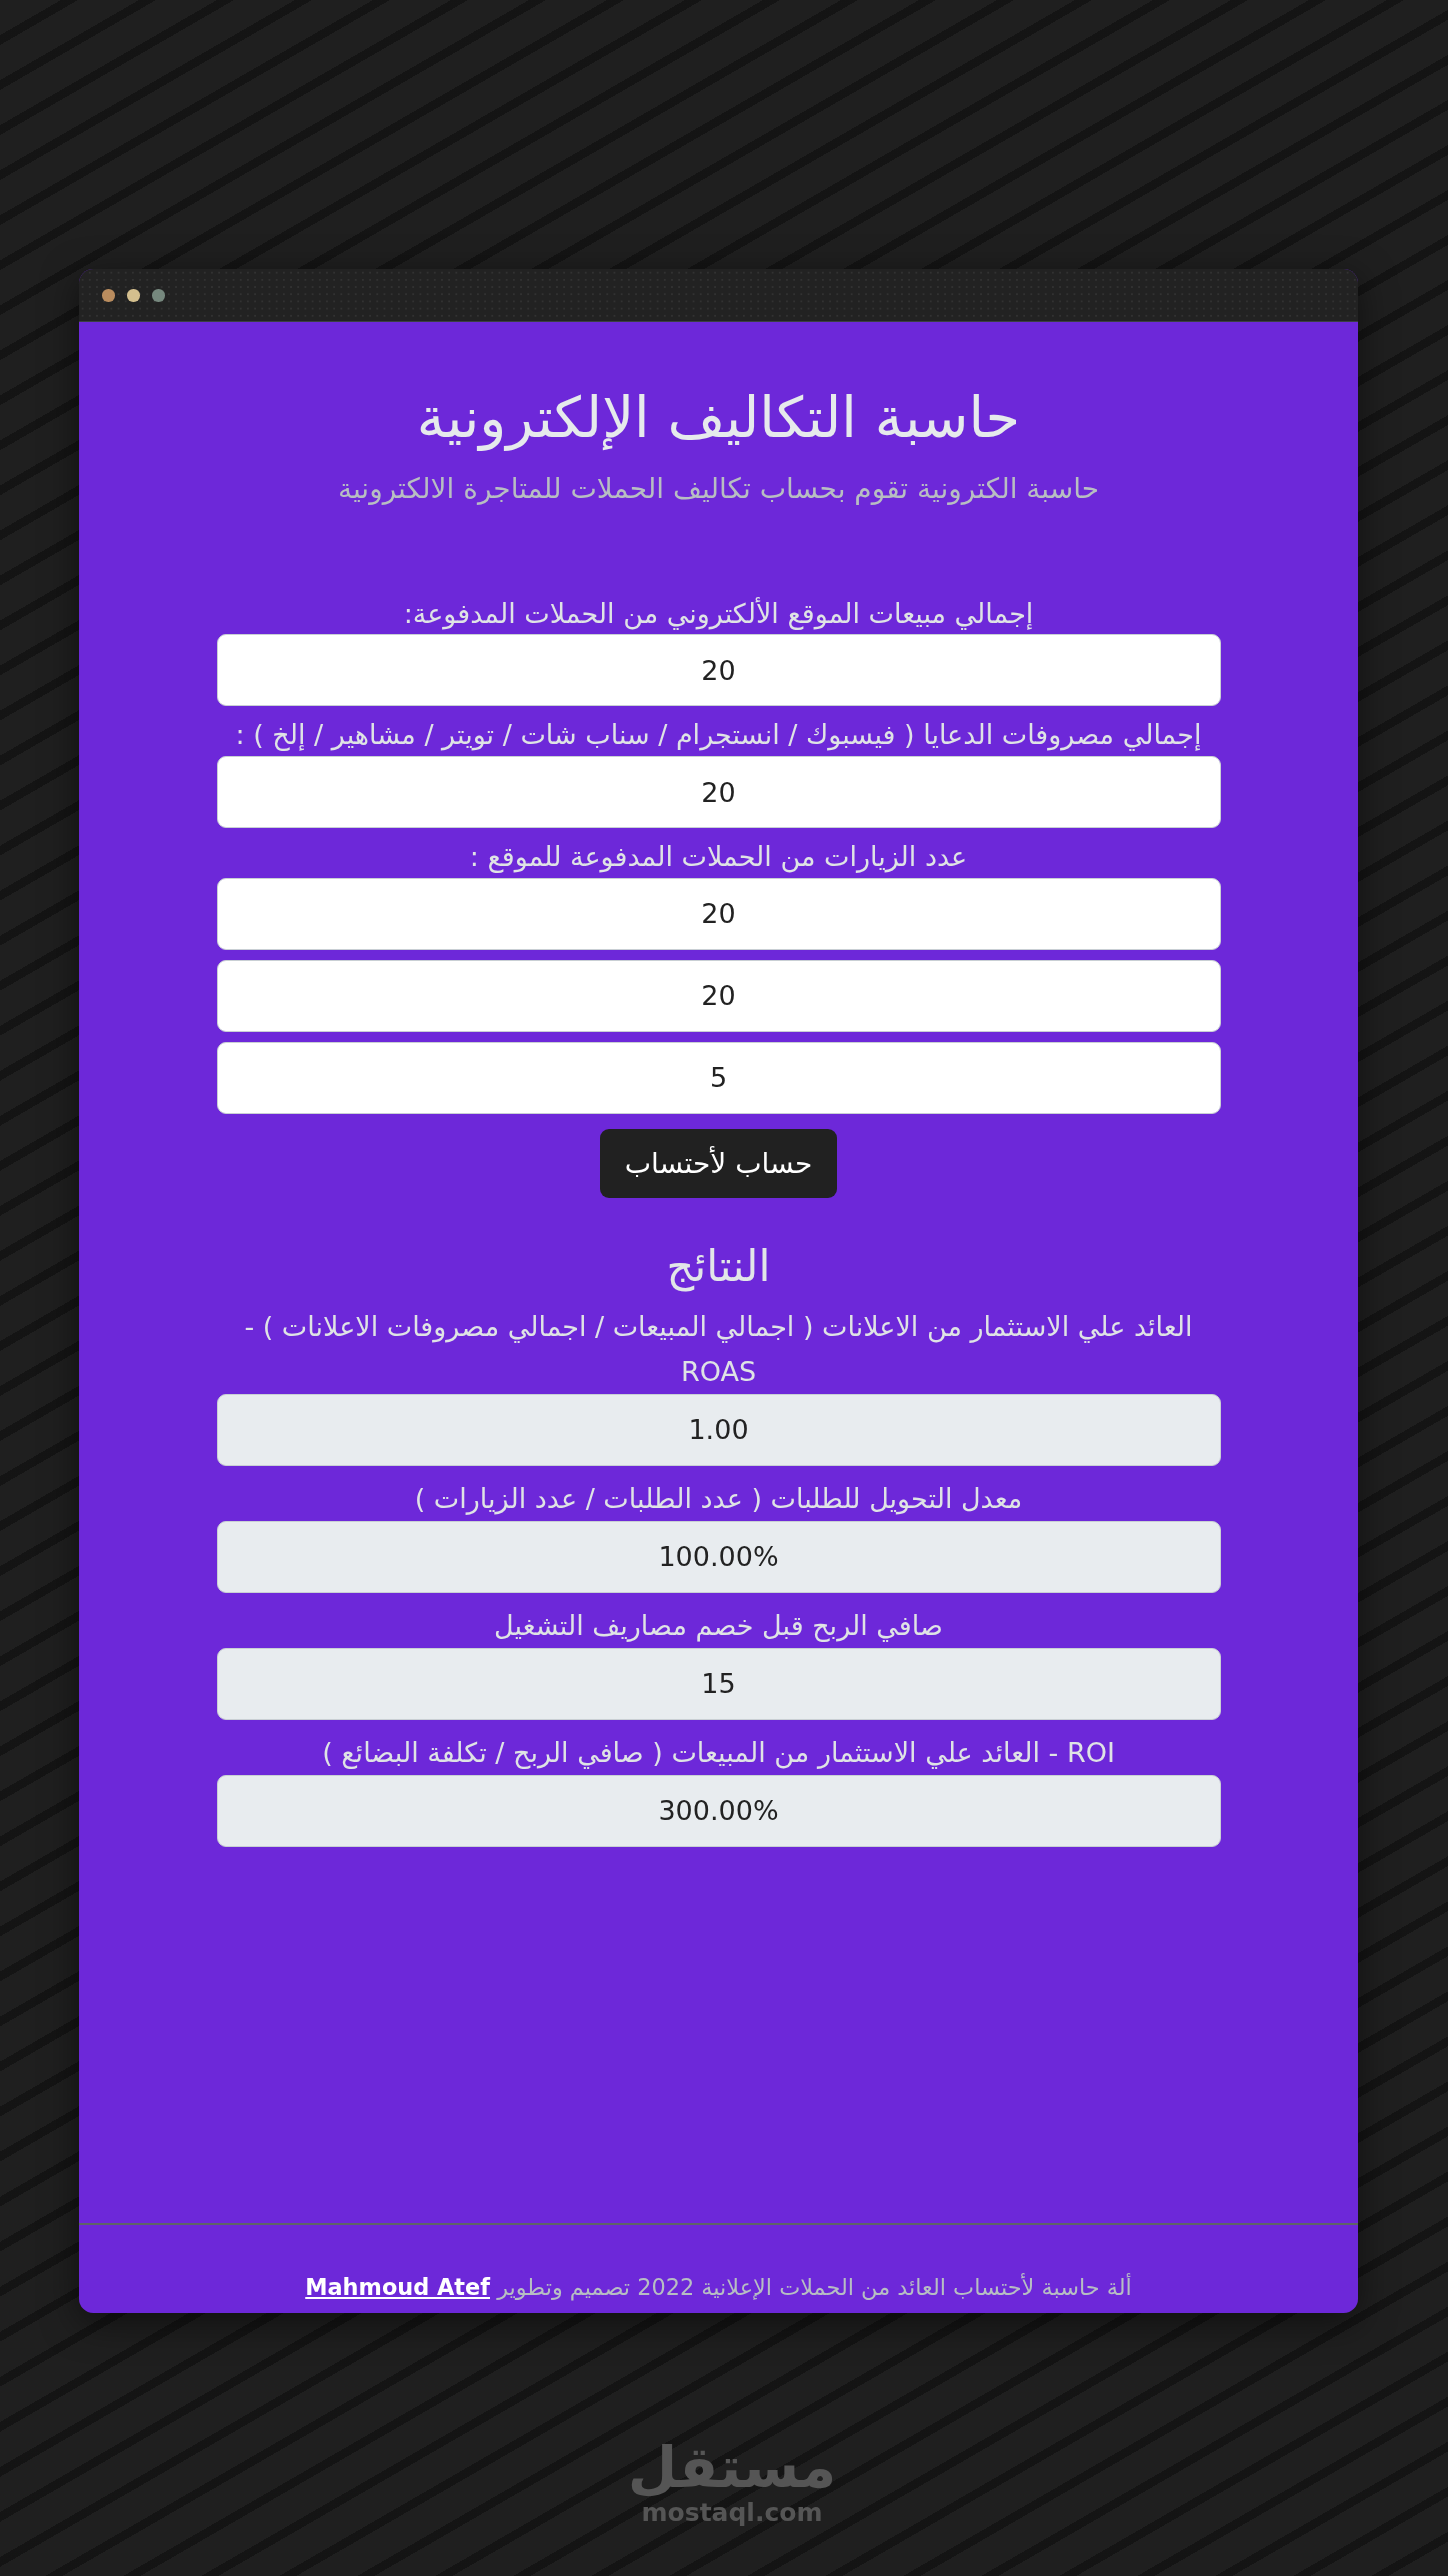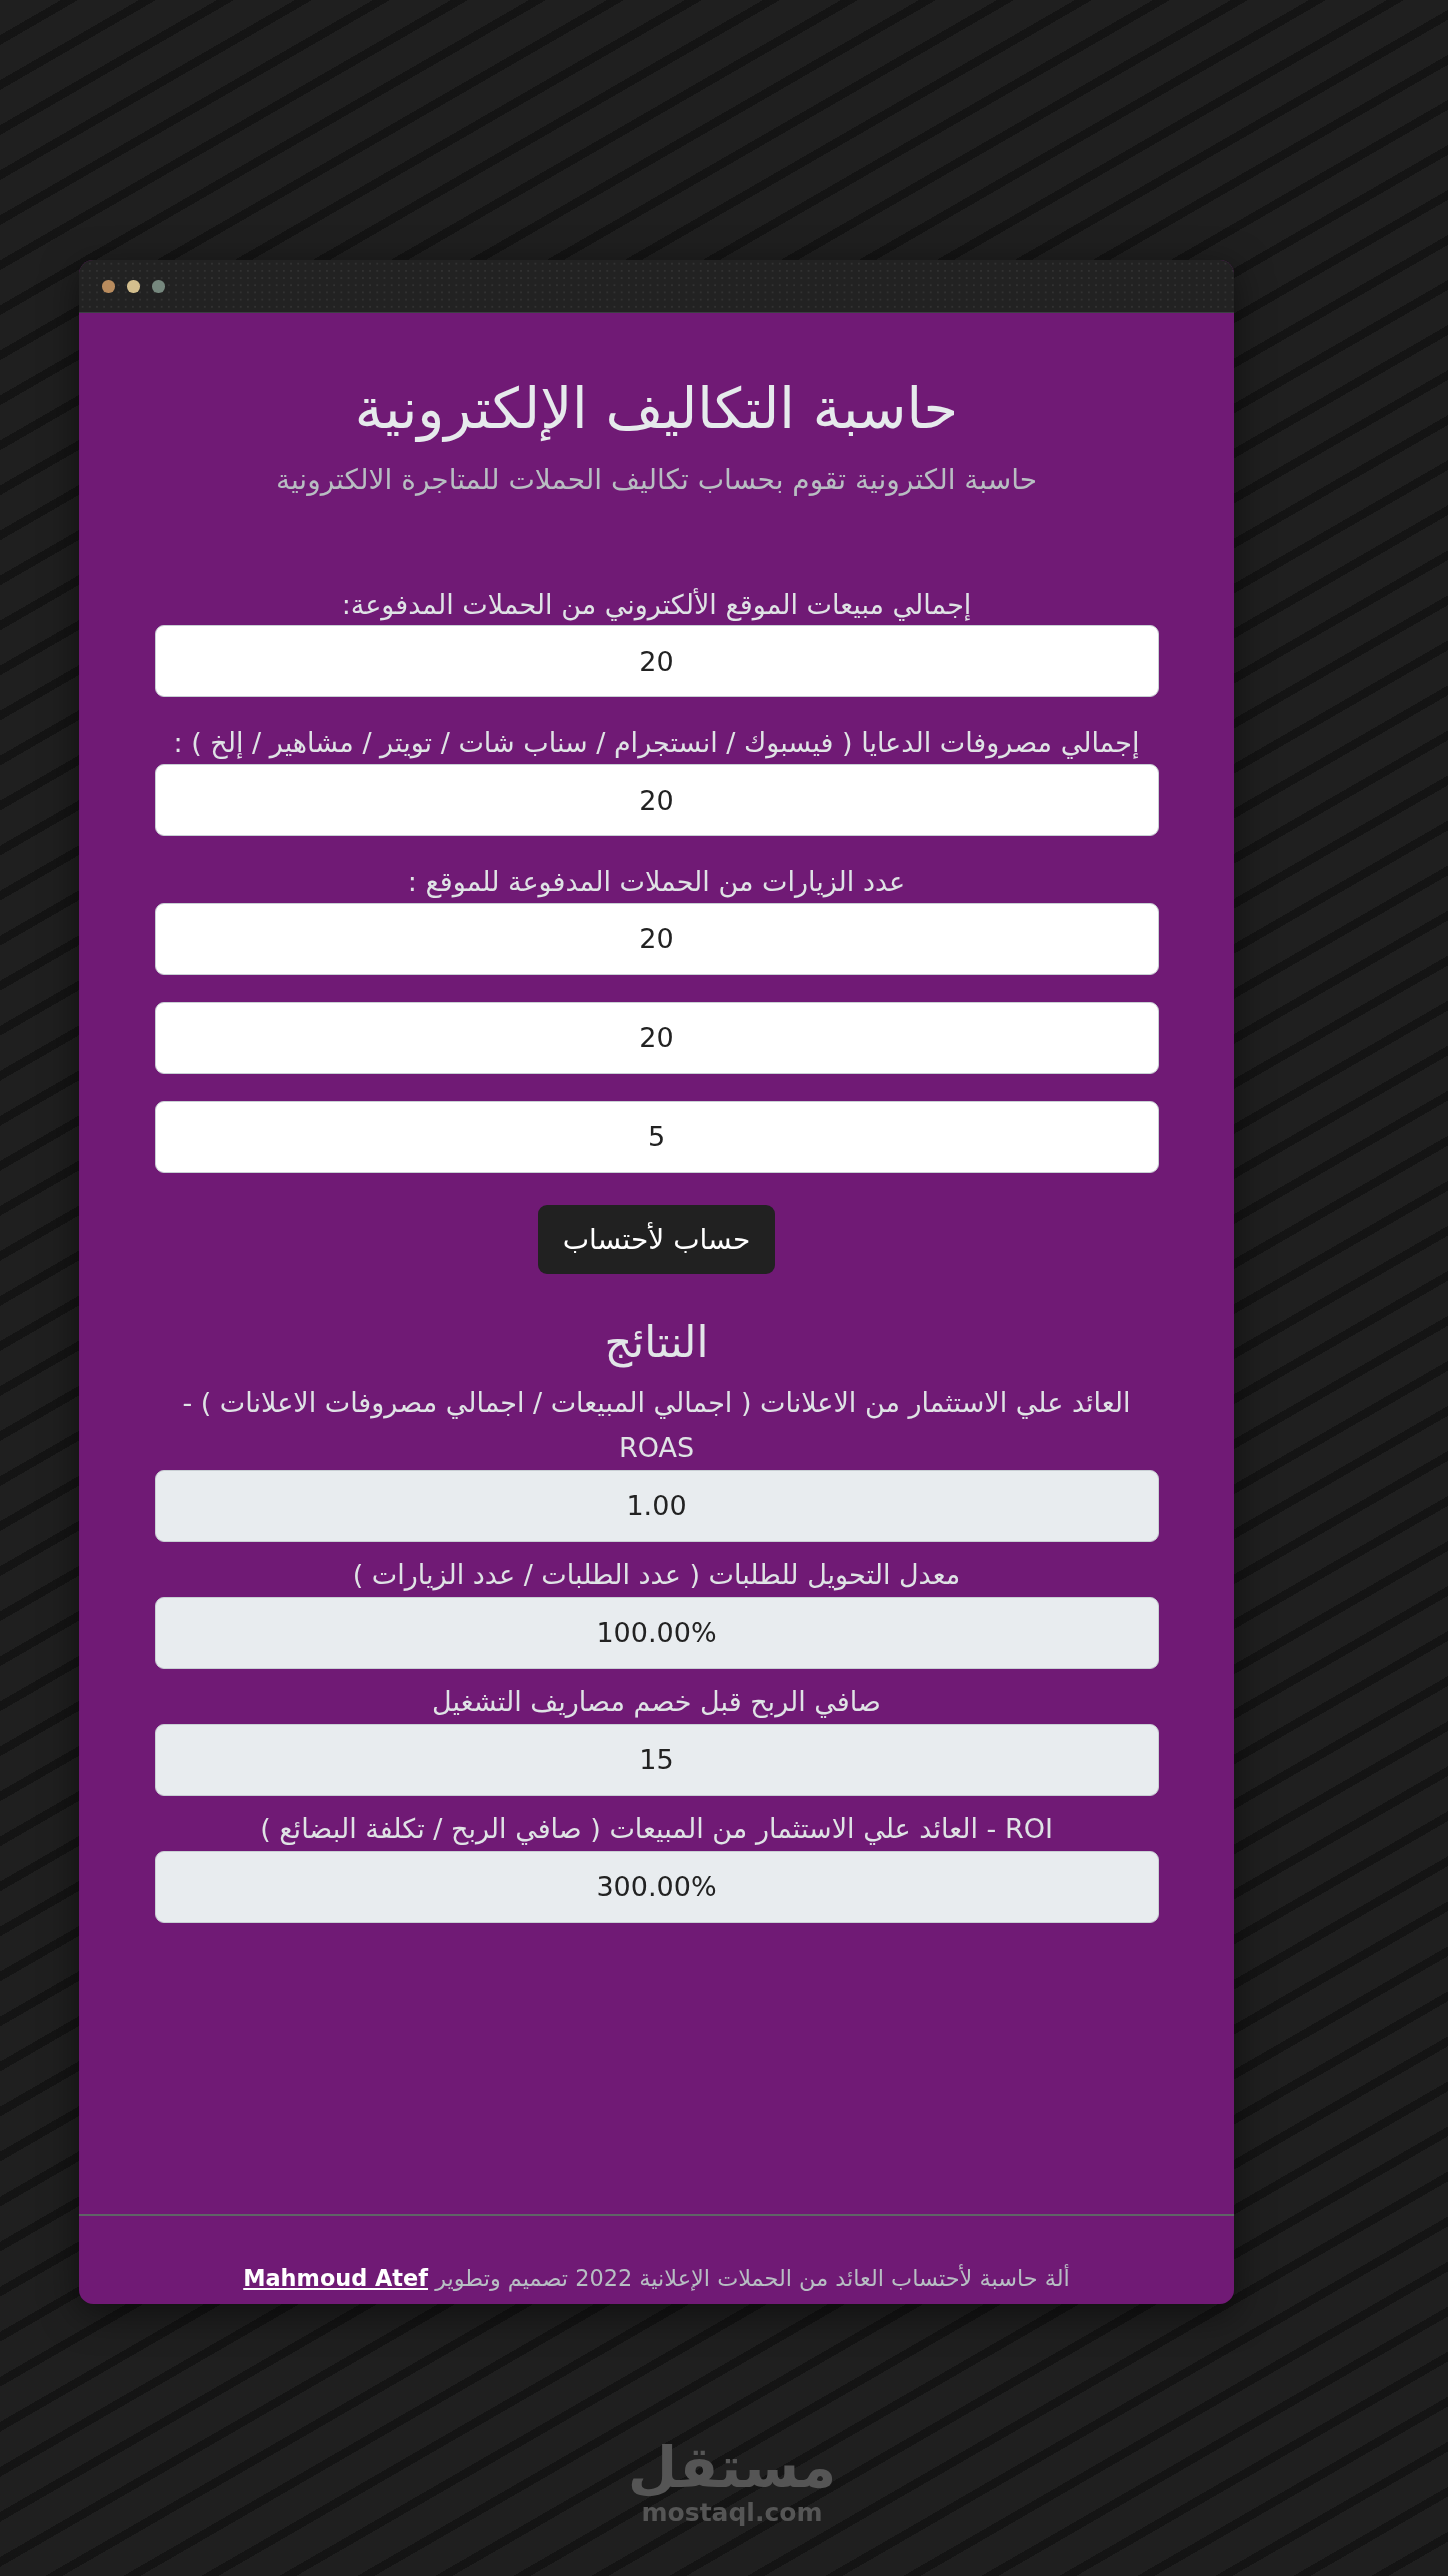--- a/index.html
+++ b/index.html
@@ -9,27 +9,27 @@
       background-color: #1f1f1f;
       background-image:
         repeating-linear-gradient(150deg, rgba(0,0,0,0) 0px, rgba(0,0,0,0) 30.5px, rgba(0,0,0,0.35) 30.5px, rgba(0,0,0,0.35) 39px);
       position: relative;
       overflow: hidden;
       font-family: "DejaVu Sans", sans-serif;
     }
     .window {
       position: absolute;
       left: 79px;
-      top: 260px;
-      width: 1155px;
+      top: 269px;
+      width: 1279px;
       height: 2044px;
       border-radius: 14.3px;
       overflow: hidden;
       box-shadow: 0 9px 36px rgba(0,0,0,0.5);
-      background: #701a75;
+      background: #6d28d9;
     }
     .titlebar {
       height: 52px;
       background: #222222;
       position: relative;
       border-bottom: 1.8px solid #3a3f41;
       background-image: radial-gradient(rgba(255,255,255,0.07) 0.9px, transparent 0.9px);
       background-size: 7.2px 7.2px;
       background-position: 0 36px;
     }
@@ -46,21 +46,21 @@
       font-weight: normal;
       margin: 0 0 23px 0;
       line-height: 1.1;
     }
     .subtitle {
       font-size: 28px;
       color: #b8bec2;
       margin: 0 0 90px 0;
     }
     .form { width: 1004px; margin: 0 auto; }
-    .field { margin-bottom: 27px; }
+    .field { margin-bottom: 10px; }
     .field label {
       display: block;
       color: #dfe3e5;
       font-size: 27px;
       line-height: 38px;
       margin-bottom: 1.8px;
     }
     .field input {
       display: block;
       width: 1004px;

